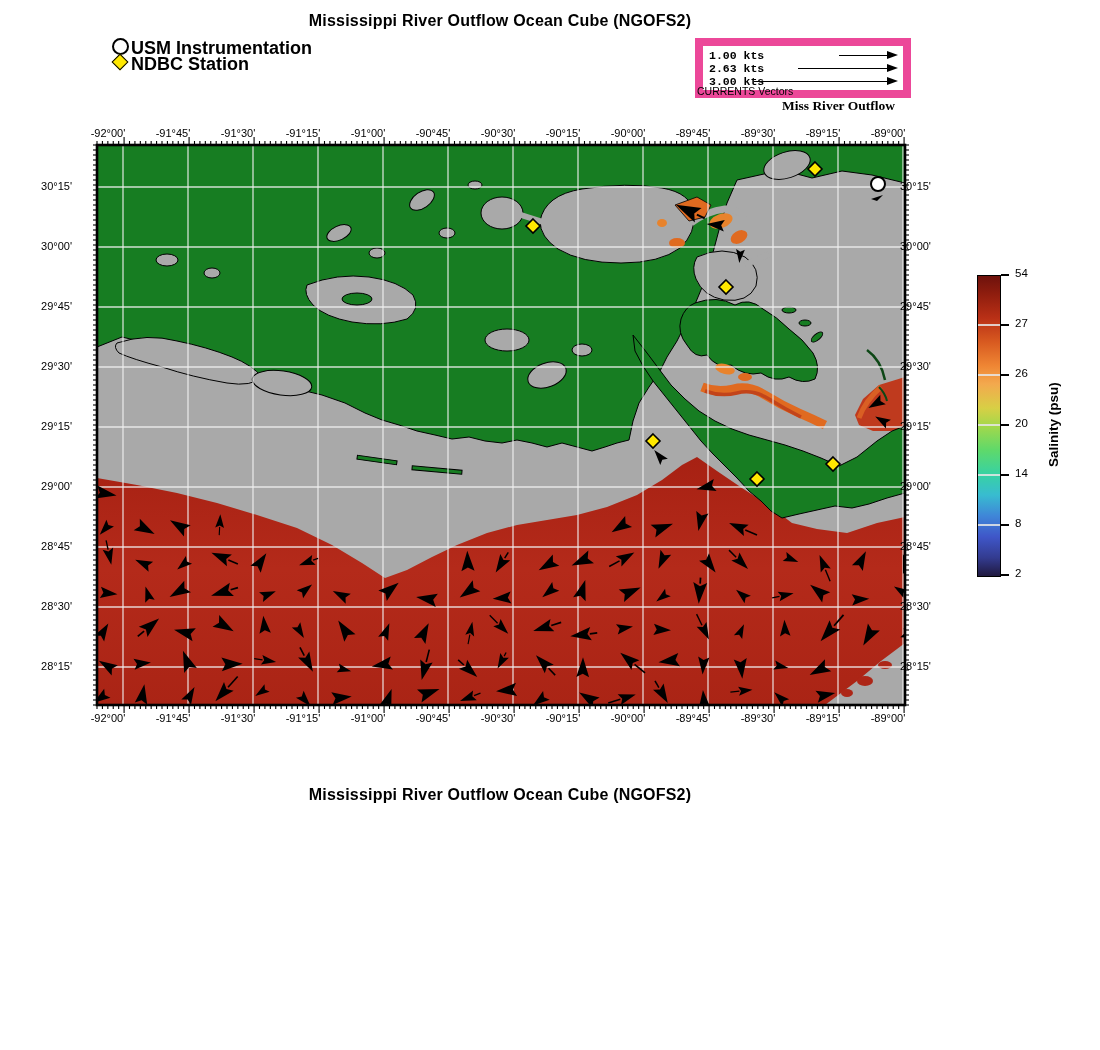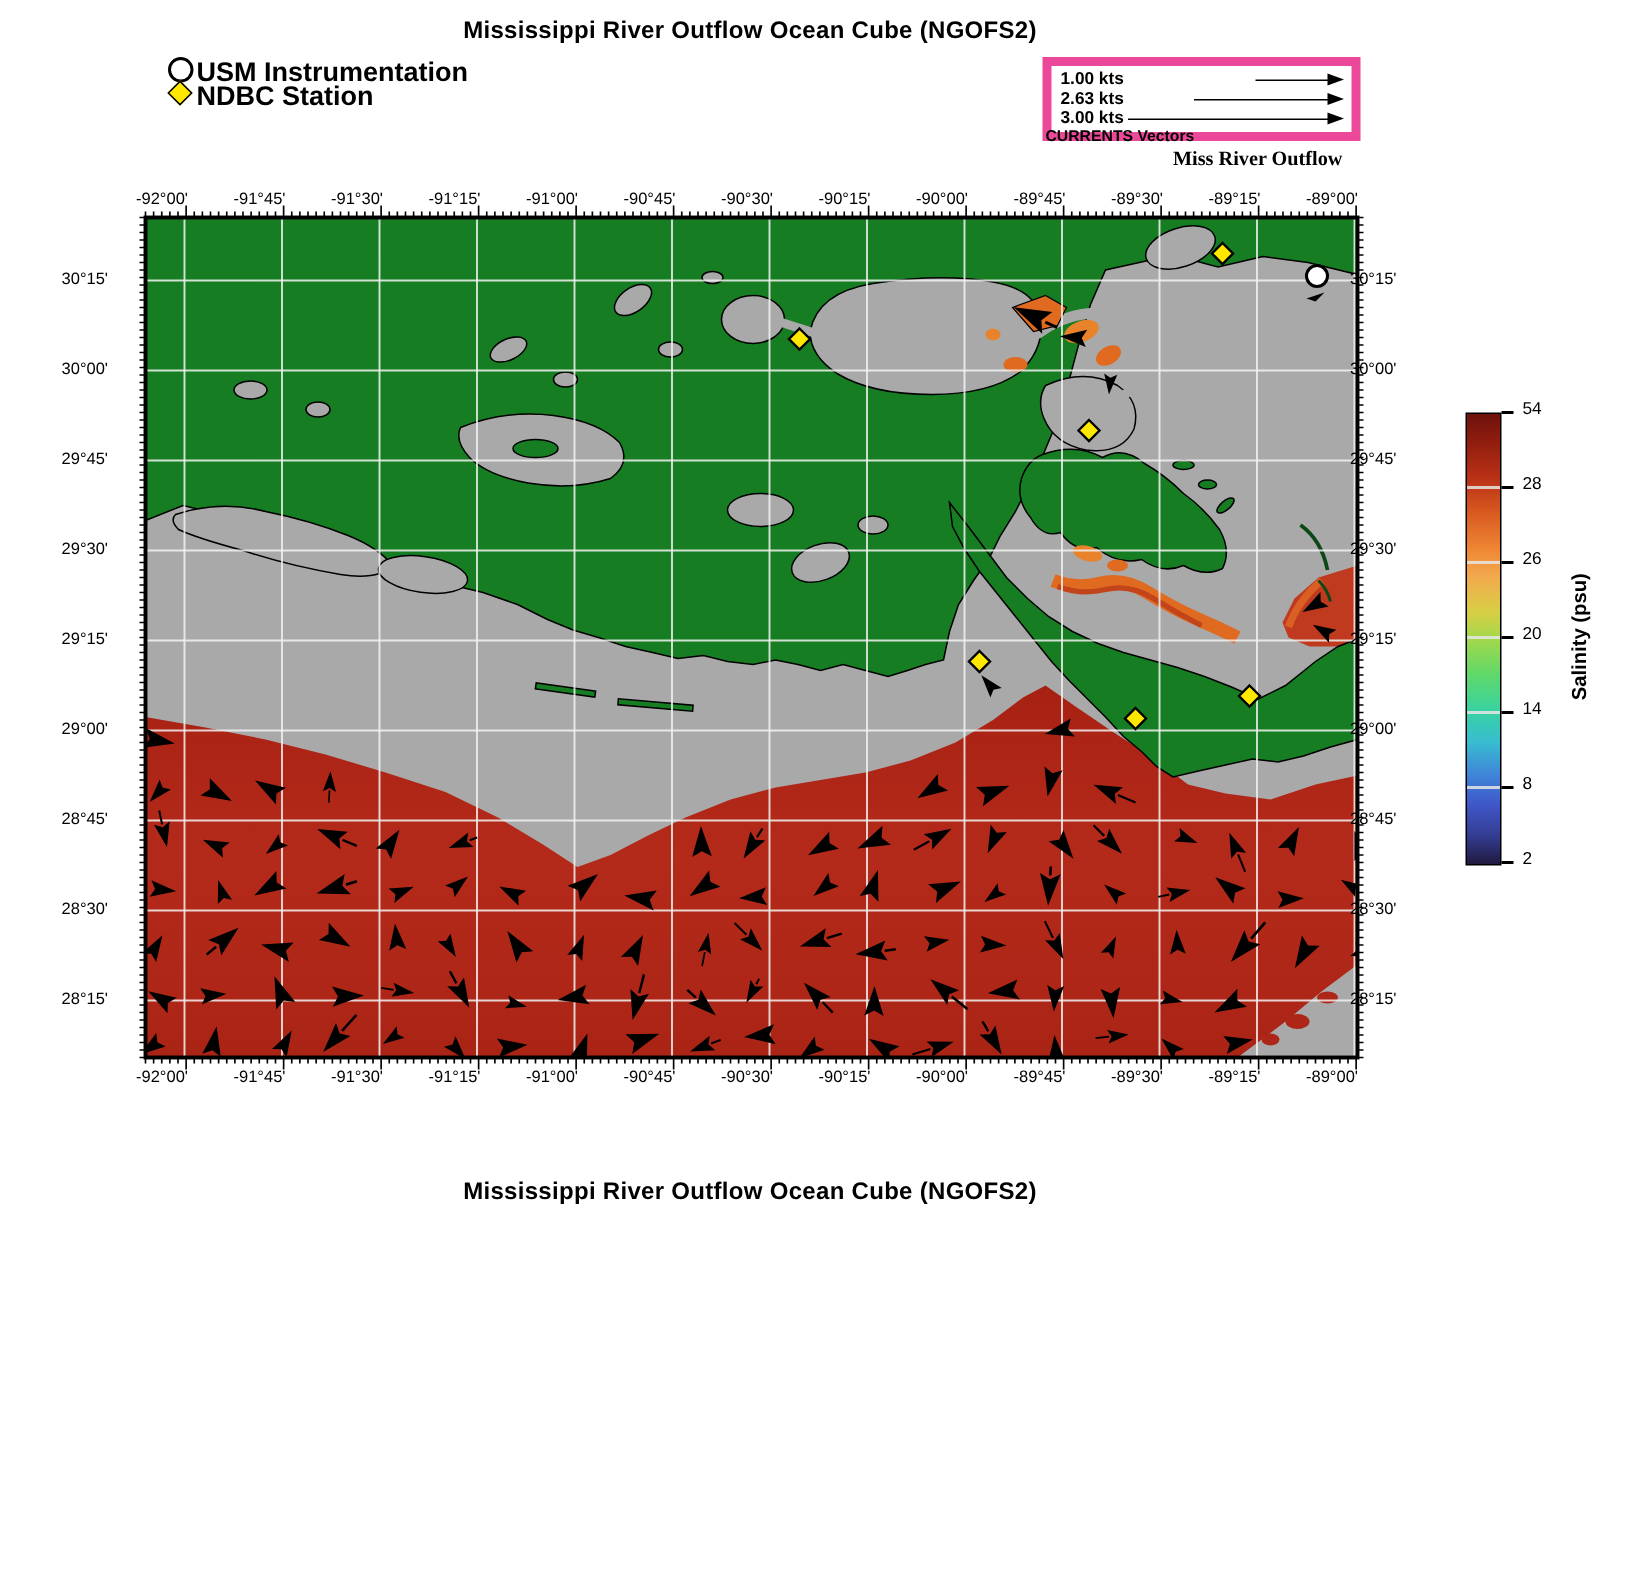--- a/index.html
+++ b/index.html
@@ -2,25 +2,25 @@
 <html style="--land: #177d22; --gray: #a9a9a9; --orange: #e06a20; --grid: #f2f2f2; --sy: #ffe800;"><head>
 <meta charset="utf-8">
 <style>
   html,body{margin:0;padding:0;background:#fff;font-family:"Liberation Sans",sans-serif;}
   #wrap{position:relative;width:1100px;height:1050px;background:#fff;overflow:hidden;}
   .abs{position:absolute;}
   .title{width:1000px;left:0;text-align:center;font-weight:bold;font-size:16px;color:#000;letter-spacing:.2px;}
   .serif{font-family:"Liberation Serif",serif;}
   #subtitle{width:1000px;left:0;text-align:center;font-weight:bold;font-size:17px;}
   #marker-legend .lbl{font-size:18px;font-weight:bold;white-space:nowrap;}
-  #currents-box{border:6px solid #ec4899;background:#fff;}
+  #currents-box{border:8px solid #ec4899;background:#fff;font-family:Liberation Mono, monospace;}
   .cl-label{font-size:11.5px;font-weight:bold;line-height:13px;position:absolute;left:6px;}
   .cl-tail{position:absolute;height:0;border-top:1.5px solid #000;}
   .cl-head{position:absolute;width:0;height:0;border-left:11px solid #000;border-top:4.5px solid transparent;border-bottom:4.5px solid transparent;}
-  #currents-caption{font-size:10.5px;font-weight:bold;}
+  #currents-caption{font-size:10.5px;font-weight:normal;}
   #region-label{width:200px;text-align:right;font-weight:bold;font-size:13.5px;}
   .tick-label{position:absolute;font-size:11px;color:#000;white-space:nowrap;}
   .lat-left{text-align:right;}
   #cb-bar{width:22px;height:300px;border:1.6px solid #000;
     background:linear-gradient(to bottom,
       #6e120c 0%, #8f1d0e 6%, #b93016 14%, #d85a20 22%, #ef8634 30%,
       #f3a94e 36%, #d8cf45 44%, #a3d84b 50%, #5fd96a 58%, #38d2a2 66%,
       #38bcd0 73%, #3f86d8 80%, #3f56c8 87%, #333b8f 94%, #20193f 100%);}
   .cb-sep{position:absolute;left:1px;width:22px;height:1.5px;background:rgba(230,230,230,.85);}
   .cb-tick{position:absolute;width:8px;height:1.6px;background:#000;}
@@ -1125,21 +1125,21 @@
       <div class="tick-label lat-left" style="left: -60px; top: 535px; width: 70px;">28°15'</div>
       <div class="tick-label" style="left: 838px; top: 535px; width: 55px;">28°15'</div>
     </div>
 
   <div id="colorbar" class="abs" style="left:977px;top:273px;width:120px;height:306px;">
     <div id="cb-bar" class="abs" style="left:0;top:2px;"></div>
   <div class="cb-tick" style="left: 24px; top: 1px;"></div>
       <div class="cb-lab" style="left: 38px; top: -6px;">54</div>
       <div class="cb-sep" style="top: 51px;"></div>
       <div class="cb-tick" style="left: 24px; top: 51px;"></div>
-      <div class="cb-lab" style="left: 38px; top: 44px;">28</div>
+      <div class="cb-lab" style="left: 38px; top: 44px;">27</div>
       <div class="cb-sep" style="top: 101px;"></div>
       <div class="cb-tick" style="left: 24px; top: 101px;"></div>
       <div class="cb-lab" style="left: 38px; top: 94px;">26</div>
       <div class="cb-sep" style="top: 151px;"></div>
       <div class="cb-tick" style="left: 24px; top: 151px;"></div>
       <div class="cb-lab" style="left: 38px; top: 144px;">20</div>
       <div class="cb-sep" style="top: 201px;"></div>
       <div class="cb-tick" style="left: 24px; top: 201px;"></div>
       <div class="cb-lab" style="left: 38px; top: 194px;">14</div>
       <div class="cb-sep" style="top: 251px;"></div>

